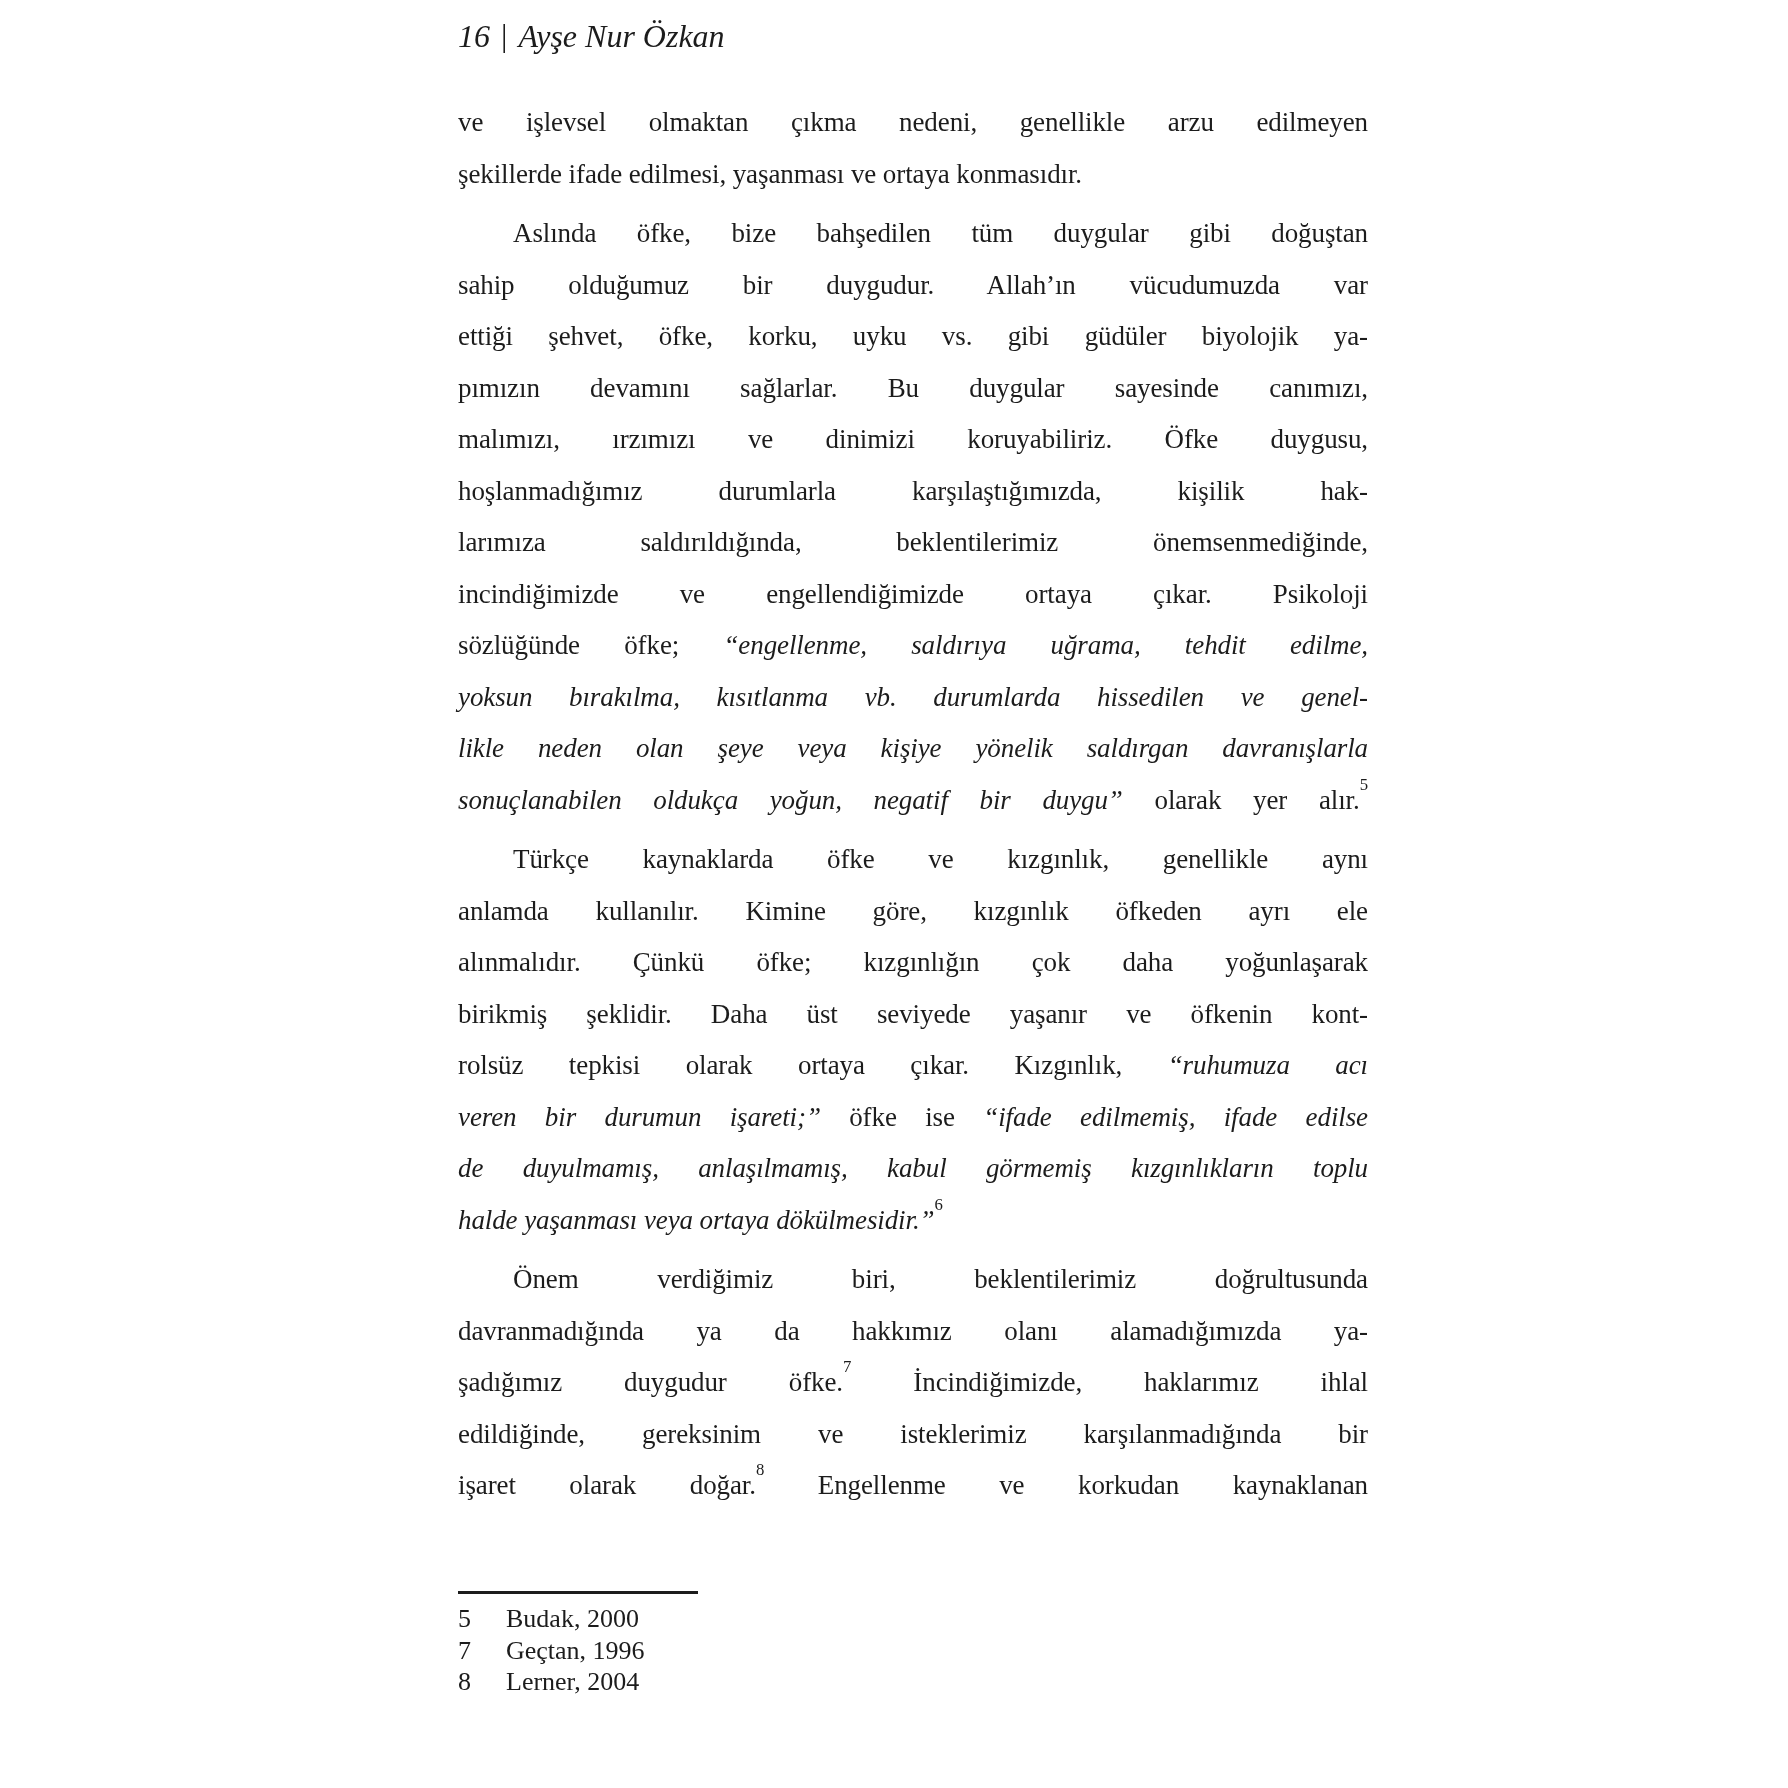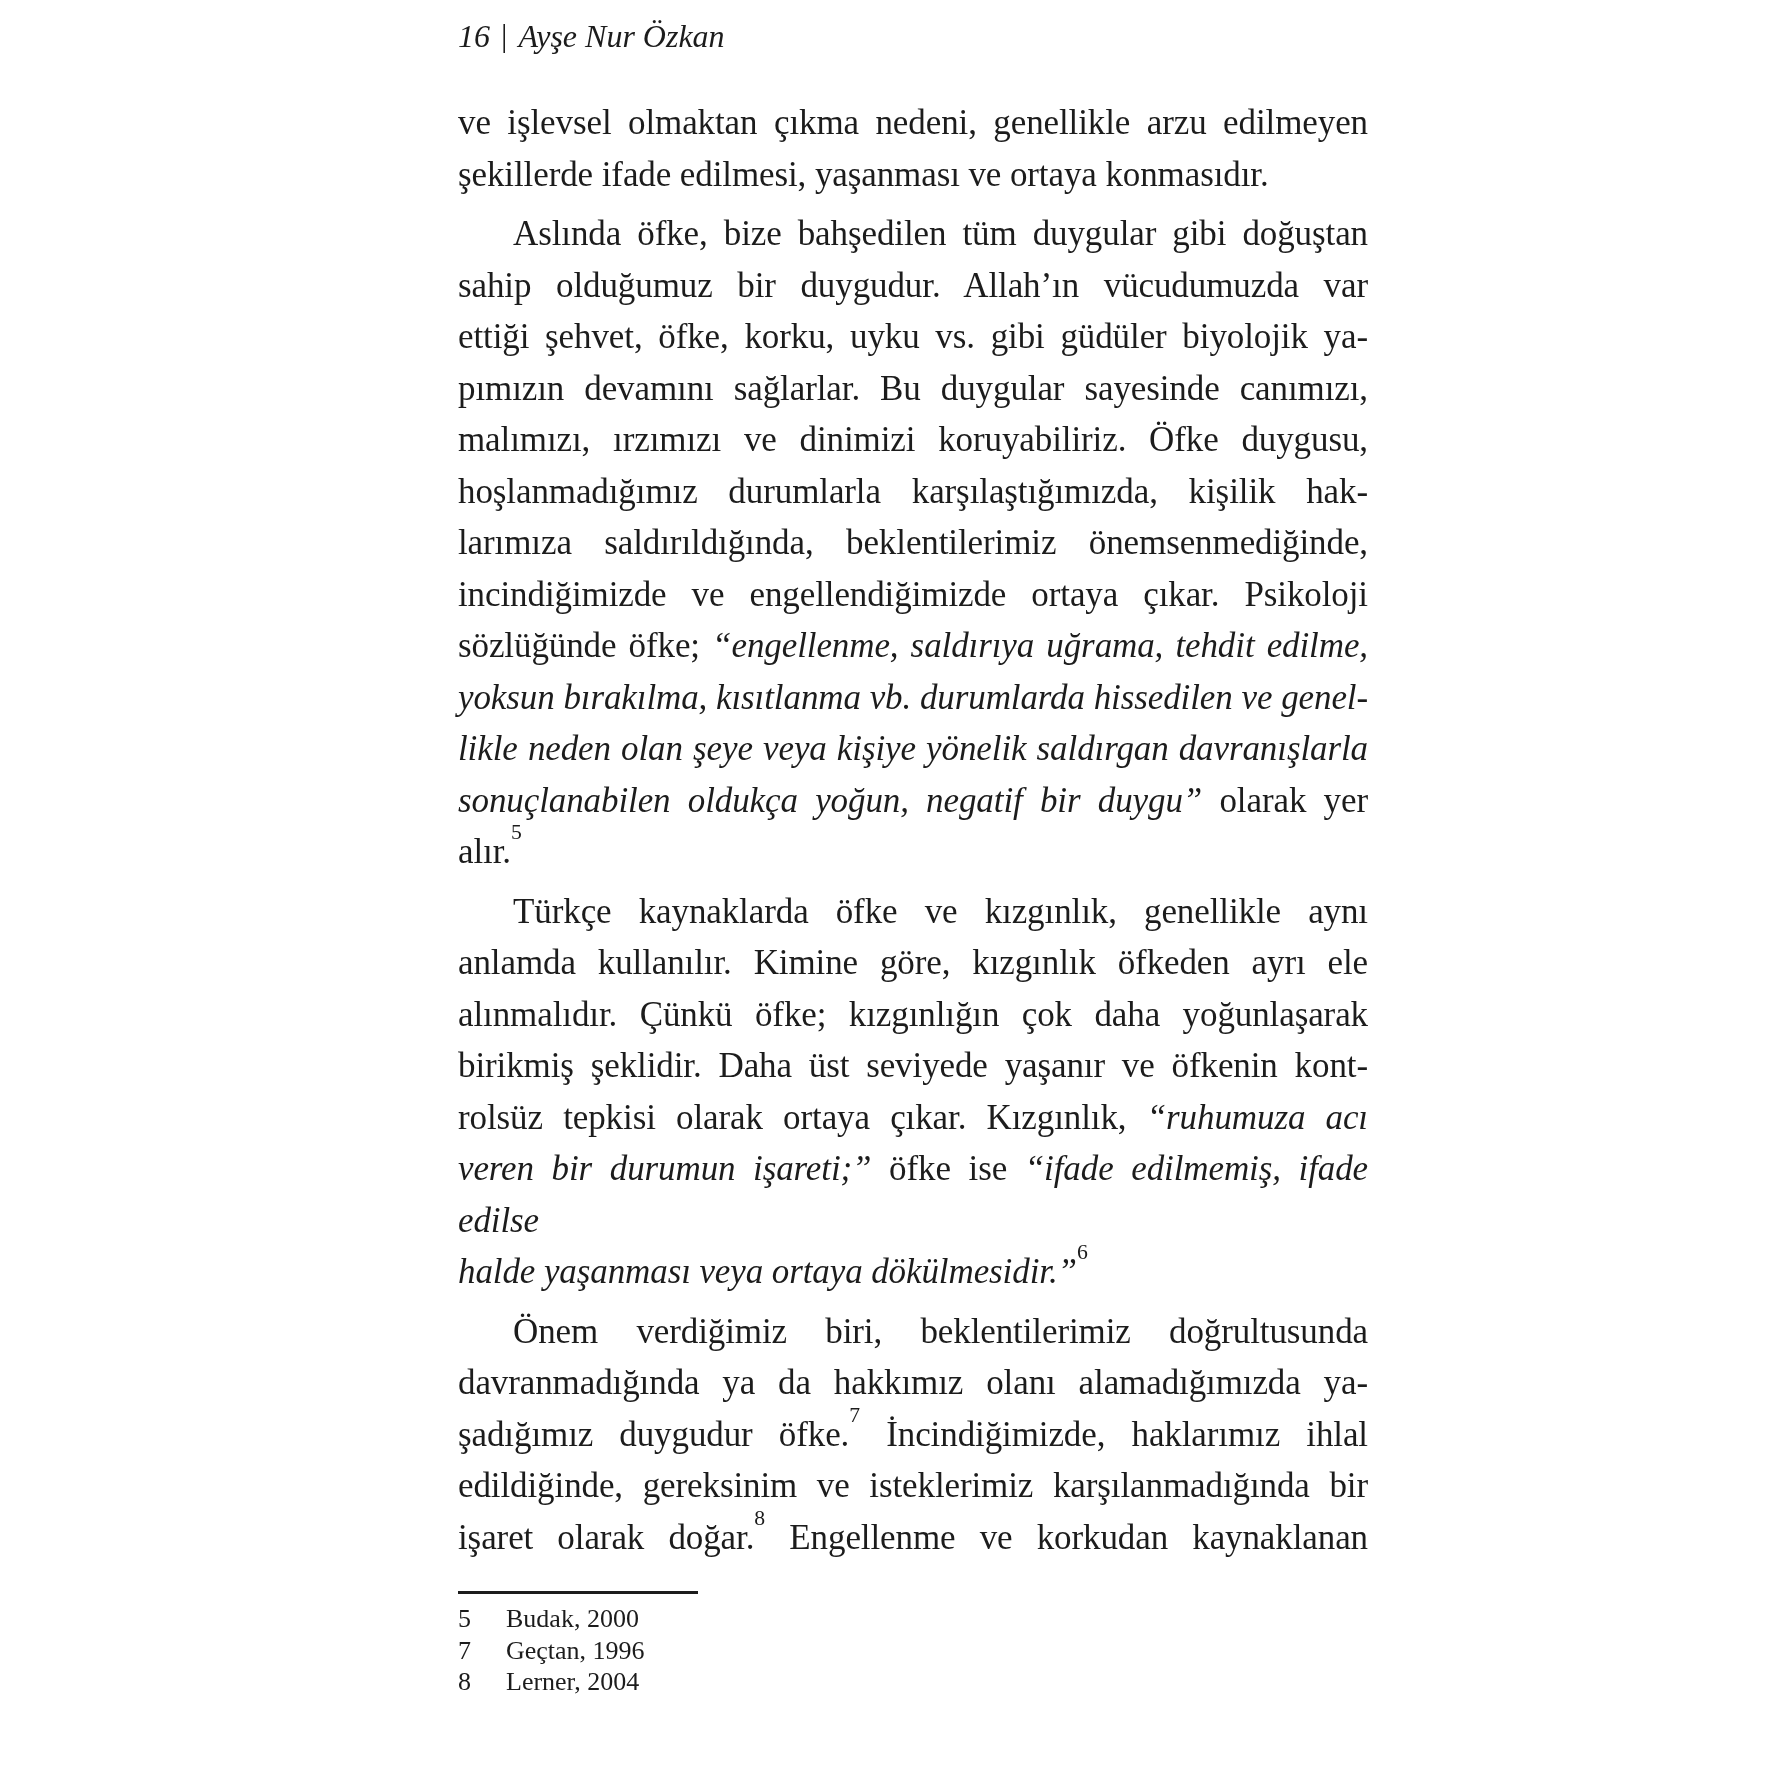--- a/index.html
+++ b/index.html
@@ -27,21 +27,21 @@
   .hdr-sep {
     font-style: normal;
     margin: 0 11px;
     position: relative; top: -1px;
   }
   
   .body-text {
     position: absolute;
     left: 458px; top: 97px;
     width: 910px;
-    font-size: 35px;
+    font-size: 27px;
     line-height: 51.5px;
     letter-spacing: -0.1px;
   }
   .para { margin: 0; }
   .para + .para { margin-top: 8px; }
   .line { min-height: 51.5px; }
   .line.just {
     text-align: justify;
     text-align-last: justify;
     text-justify: inter-word;
@@ -98,20 +98,21 @@
         <div class="line just"><span class="it">likle neden olan şeye veya kişiye yönelik saldırgan davranışlarla</span></div>
         <div class="line just"><span class="it">sonuçlanabilen oldukça yoğun, negatif bir duygu”</span><span> olarak yer alır.</span><sup class="fn-mark">5</sup></div>
       </div>
       <div class="para">
         <div class="line just indent"><span>Türkçe kaynaklarda öfke ve kızgınlık, genellikle aynı</span></div>
         <div class="line just"><span>anlamda kullanılır. Kimine göre, kızgınlık öfkeden ayrı ele</span></div>
         <div class="line just"><span>alınmalıdır. Çünkü öfke; kızgınlığın çok daha yoğunlaşarak</span></div>
         <div class="line just"><span>birikmiş şeklidir. Daha üst seviyede yaşanır ve öfkenin kont-</span></div>
         <div class="line just"><span>rolsüz tepkisi olarak ortaya çıkar. Kızgınlık, </span><span class="it">“ruhumuza acı</span></div>
         <div class="line just"><span class="it">veren bir durumun işareti;”</span><span> öfke ise </span><span class="it">“ifade edilmemiş, ifade edilse</span></div>
+        <div class="line just"><span class="it">de duyulmamış, anlaşılmamış, kabul görmemiş kızgınlıkların toplu</span></div>
         <div class="line"><span class="it">halde yaşanması veya ortaya dökülmesidir.”</span><sup class="fn-mark">6</sup></div>
       </div>
       <div class="para">
         <div class="line just indent"><span>Önem verdiğimiz biri, beklentilerimiz doğrultusunda</span></div>
         <div class="line just"><span>davranmadığında ya da hakkımız olanı alamadığımızda ya-</span></div>
         <div class="line just"><span>şadığımız duygudur öfke.</span><sup class="fn-mark">7</sup><span> İncindiğimizde, haklarımız ihlal</span></div>
         <div class="line just"><span>edildiğinde, gereksinim ve isteklerimiz karşılanmadığında bir</span></div>
         <div class="line just"><span>işaret olarak doğar.</span><sup class="fn-mark">8</sup><span> Engellenme ve korkudan kaynaklanan</span></div>
       </div>
     </main>

